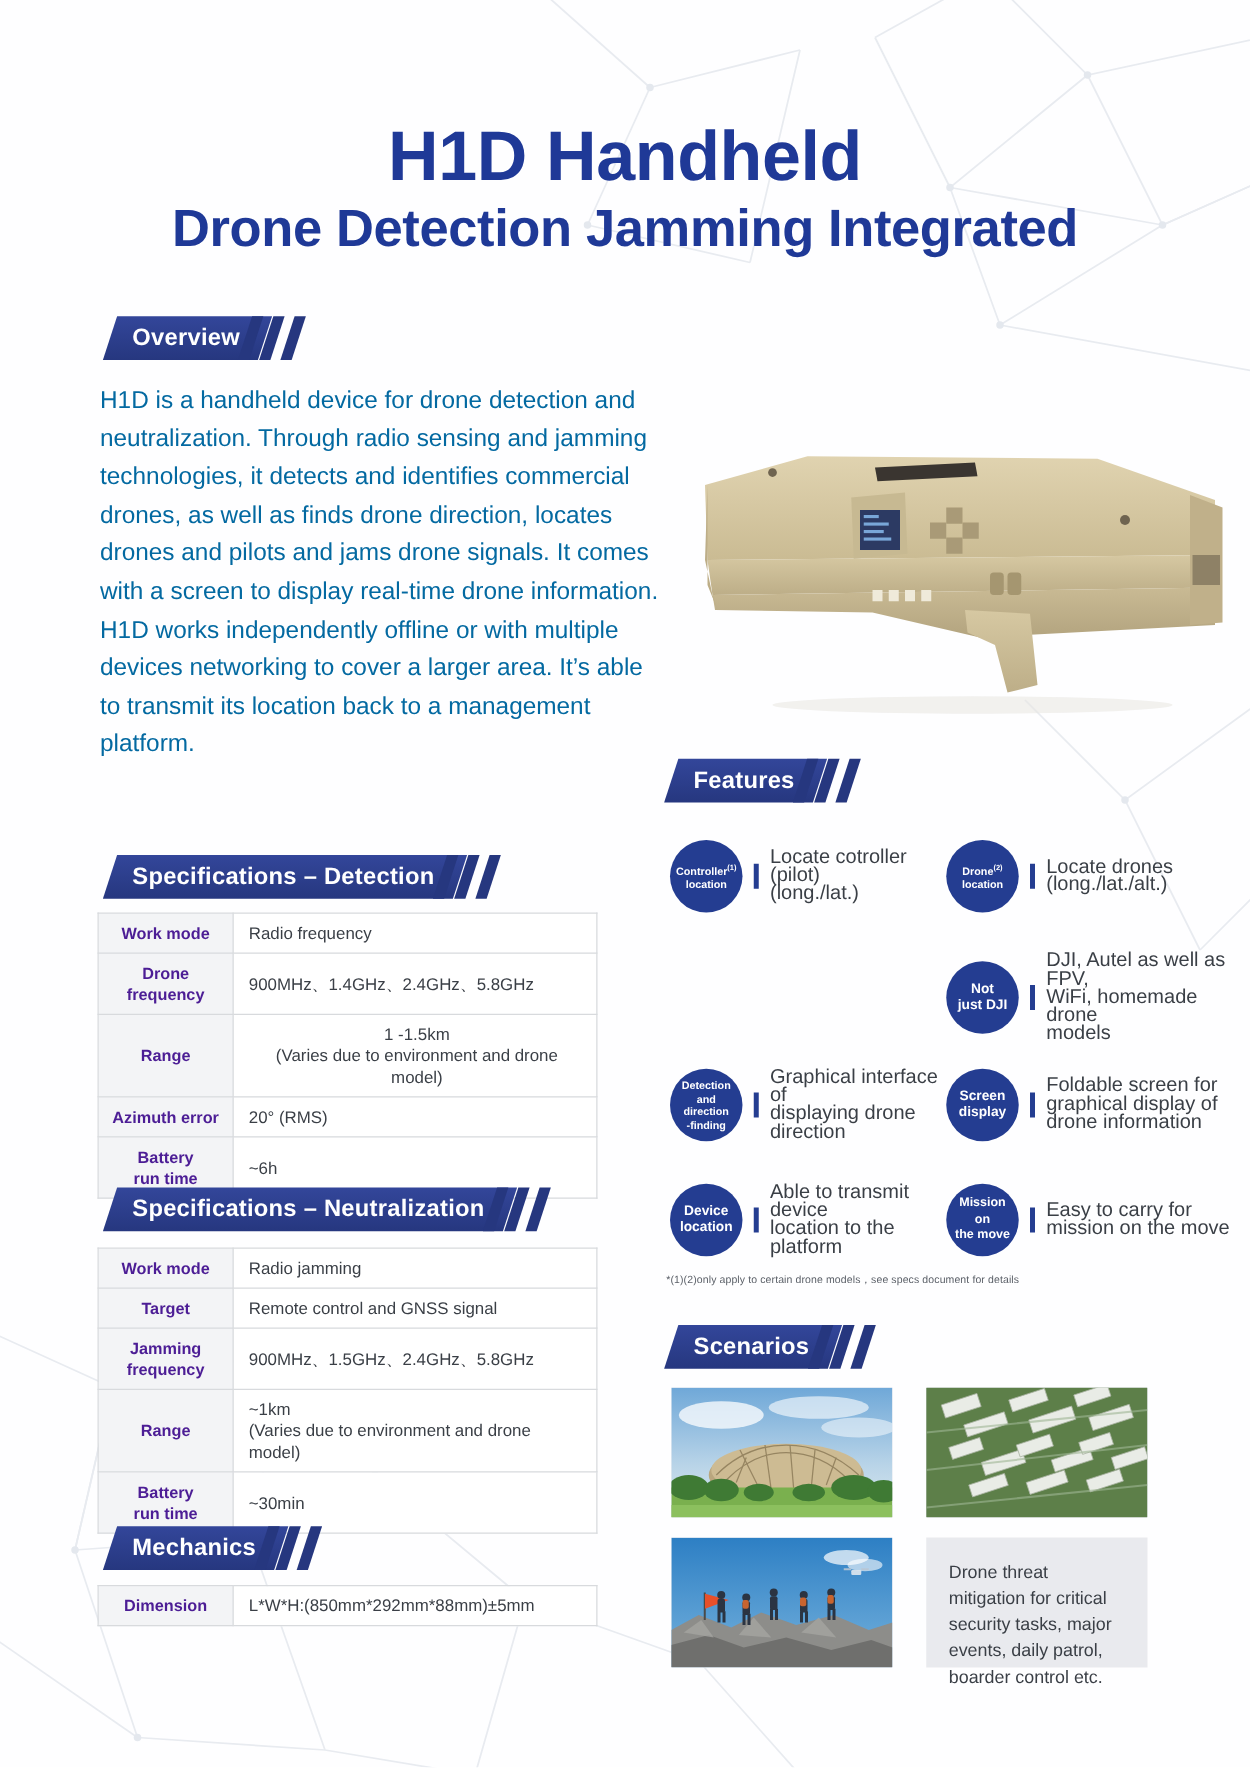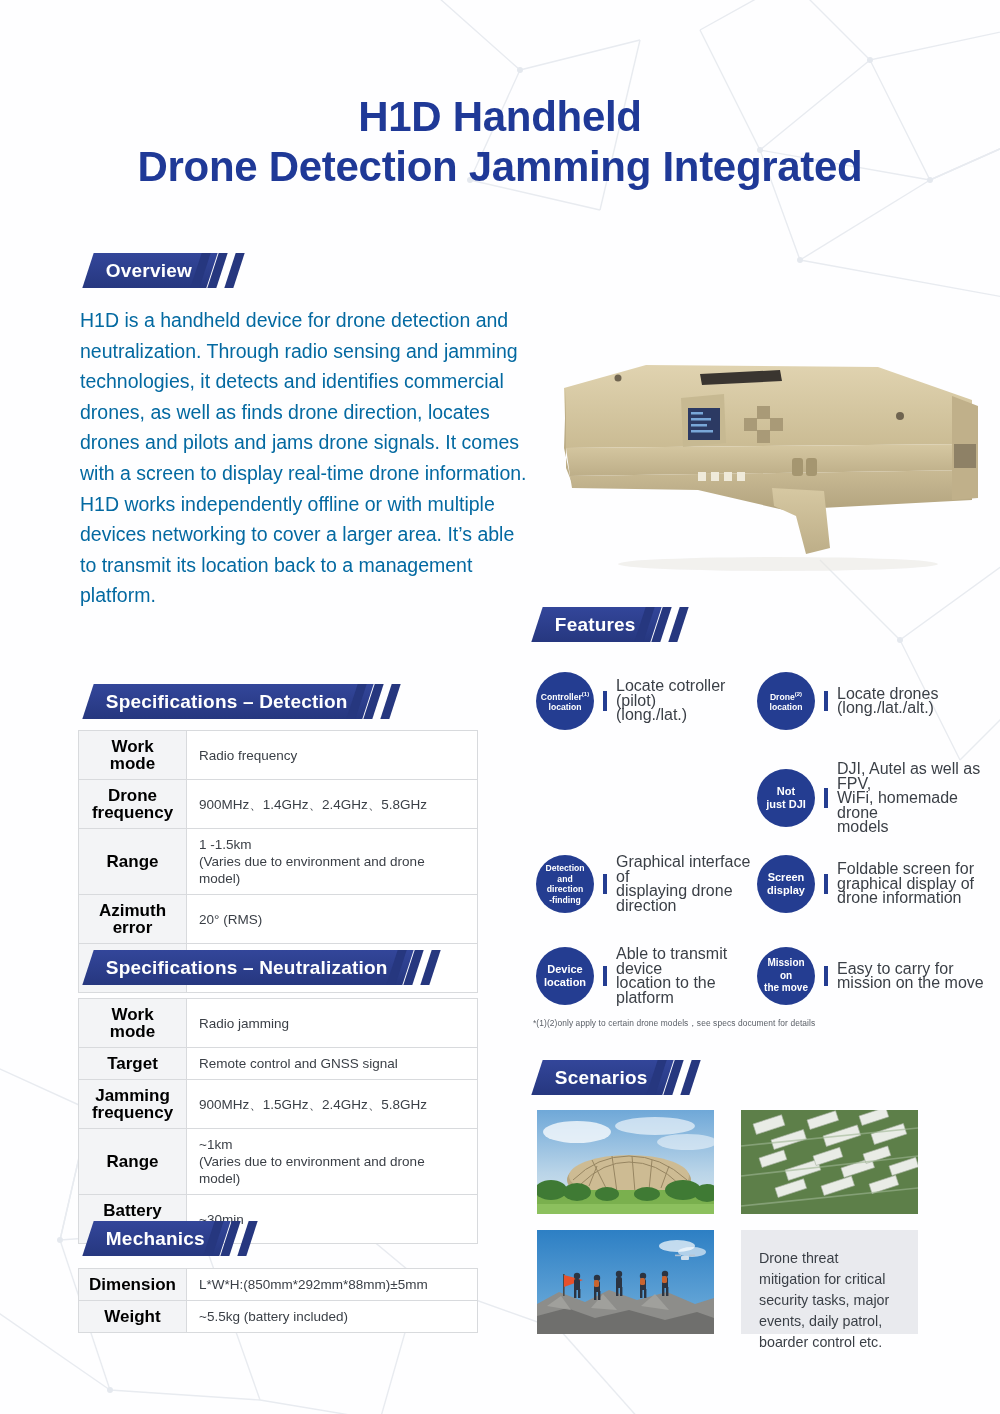--- a/index.html
+++ b/index.html
@@ -25,21 +25,21 @@
   .title-wrap {
     position: absolute; top: 92px; left: 0; width: 1000px;
     text-align: center; z-index: 2;
   }
   .title-line {
     color: #1f3997;
     font-weight: bold;
     letter-spacing: -0.3px;
     line-height: 1.18;
   }
-  .title-line.l1 { font-size: 42px; }
+  .title-line.l1 { font-size: 56px; }
   .title-line.l2 { font-size: 42px; }
 
   
   .banner {
     position: relative;
     display: inline-block;
     height: 35px;
     z-index: 3;
   }
   .banner .plate {
@@ -100,22 +100,22 @@
     vertical-align: middle;
     font-size: 13.5px;
     color: #3a3f46;
     line-height: 17px;
   }
   .spec-table td.key {
     width: 108px;
     background: #f3f4f6;
     text-align: center;
     font-weight: bold;
-    color: #000000;
-    font-size: 17px;
+    color: #4c1d95;
+    font-size: 13px;
   }
   .spec-table td.val {
     background: #ffffff;
     padding-left: 12px;
   }
 
   
   .feature {
     position: absolute; z-index: 2;
     display: flex; align-items: center;
@@ -319,21 +319,21 @@
         <td class="key">Work mode</td>
         <td class="val">Radio frequency</td>
       </tr>
       <tr>
         <td class="key" style="white-space: pre-line;">Drone
 frequency</td>
         <td class="val">900MHz、1.4GHz、2.4GHz、5.8GHz</td>
       </tr>
       <tr>
         <td class="key">Range</td>
-        <td class="val" style="white-space: pre-line;">1 -1.5km
+        <td class="val" style="white-space: pre-line; text-align: center;">1 -1.5km
 (Varies due to environment and drone model)</td>
       </tr>
       <tr>
         <td class="key">Azimuth error</td>
         <td class="val">20° (RMS)</td>
       </tr>
       <tr>
         <td class="key" style="white-space: pre-line;">Battery
 run time</td>
         <td class="val">~6h</td>
@@ -387,24 +387,20 @@
         <i></i>
         <i></i>
         <i></i>
       </div>
   </div>
   <table class="spec-table" style="left:78px;top:1268px;">
     <tbody>
       <tr>
         <td class="key">Dimension</td>
         <td class="val">L*W*H:(850mm*292mm*88mm)±5mm</td>
-      </tr>
-      <tr>
-        <td class="key">Weight</td>
-        <td class="val">~5.5kg (battery included)</td>
       </tr>
     </tbody>
   </table>
 
   <div class="banner" style="position:absolute;left:537px;top:607px;">
     <div class="plate">
       <span>Features</span>
     </div>
     <div class="stripes">
         <i></i>

